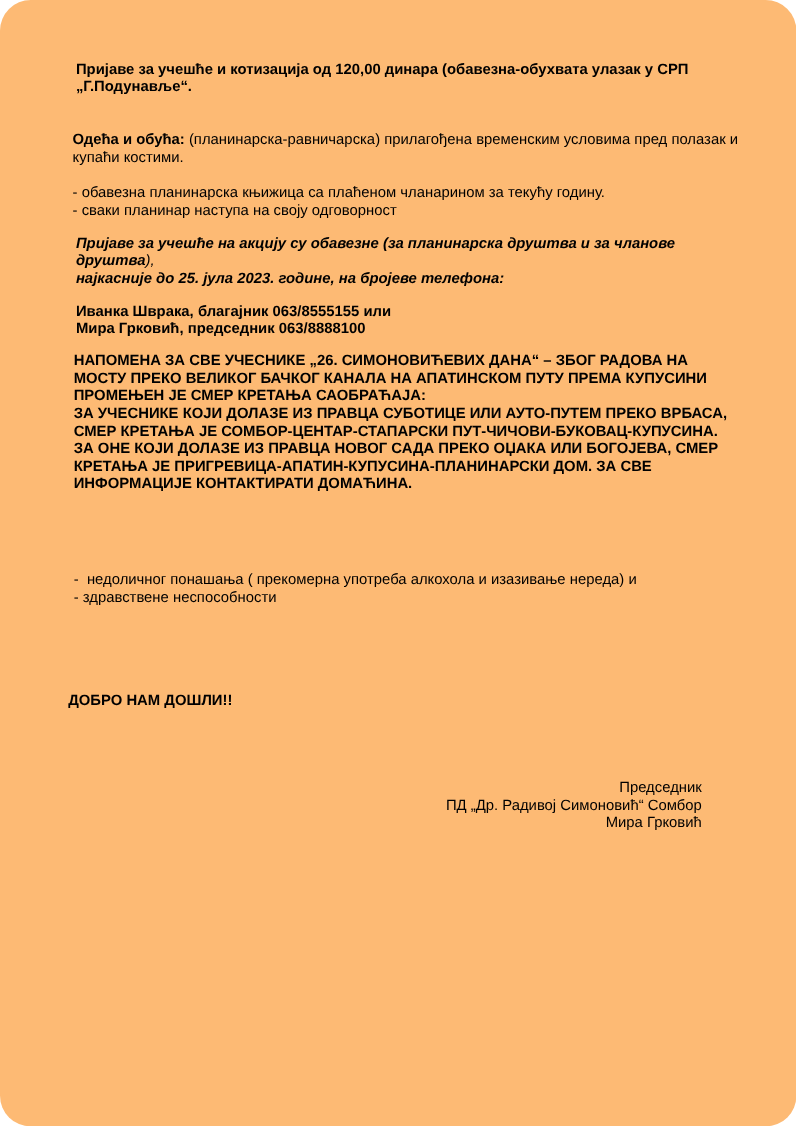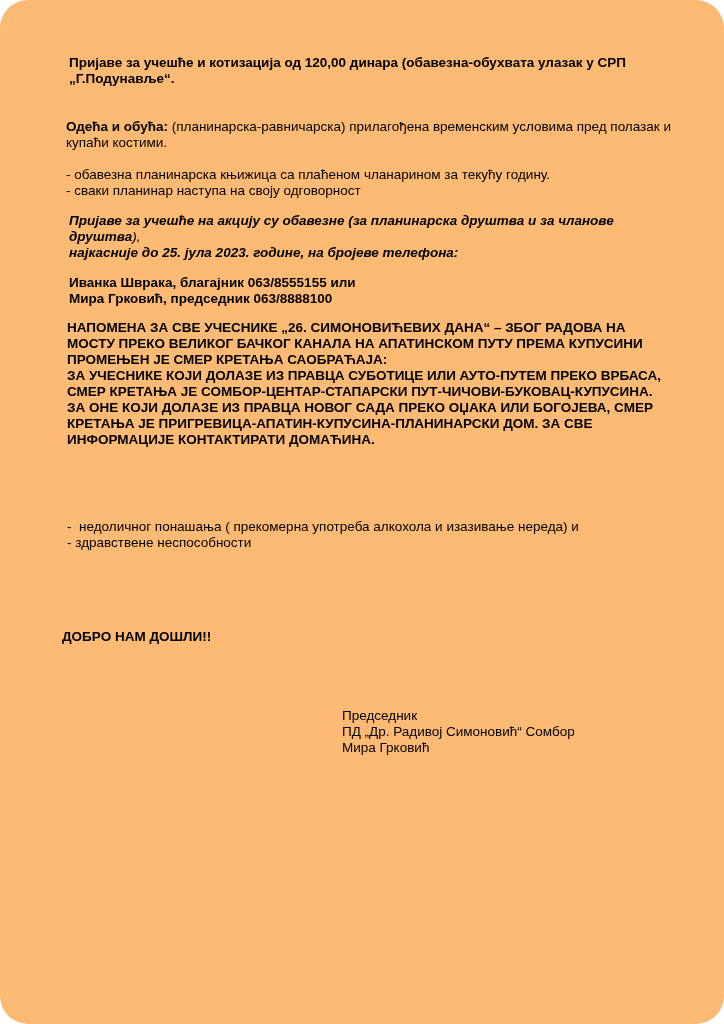--- a/index.html
+++ b/index.html
@@ -20,21 +20,21 @@
     border-radius: 28px;
   }
   .blk {
     position: absolute;
     margin: 0;
     white-space: pre-wrap;
   }
   .b { font-weight: bold; }
   .r { font-weight: normal; }
   .sig {
-    text-align: left;
+    text-align: right;
     width: 296px;
   }
 </style>
 </head>
 <body>
 
 <div class="page">
 
   <p class="blk b" style="top:55px; left:69px;">Пријаве за учешће и котизација од 120,00 динара (обавезна-обухвата улазак у СРП
 „Г.Подунавље“.</p>

